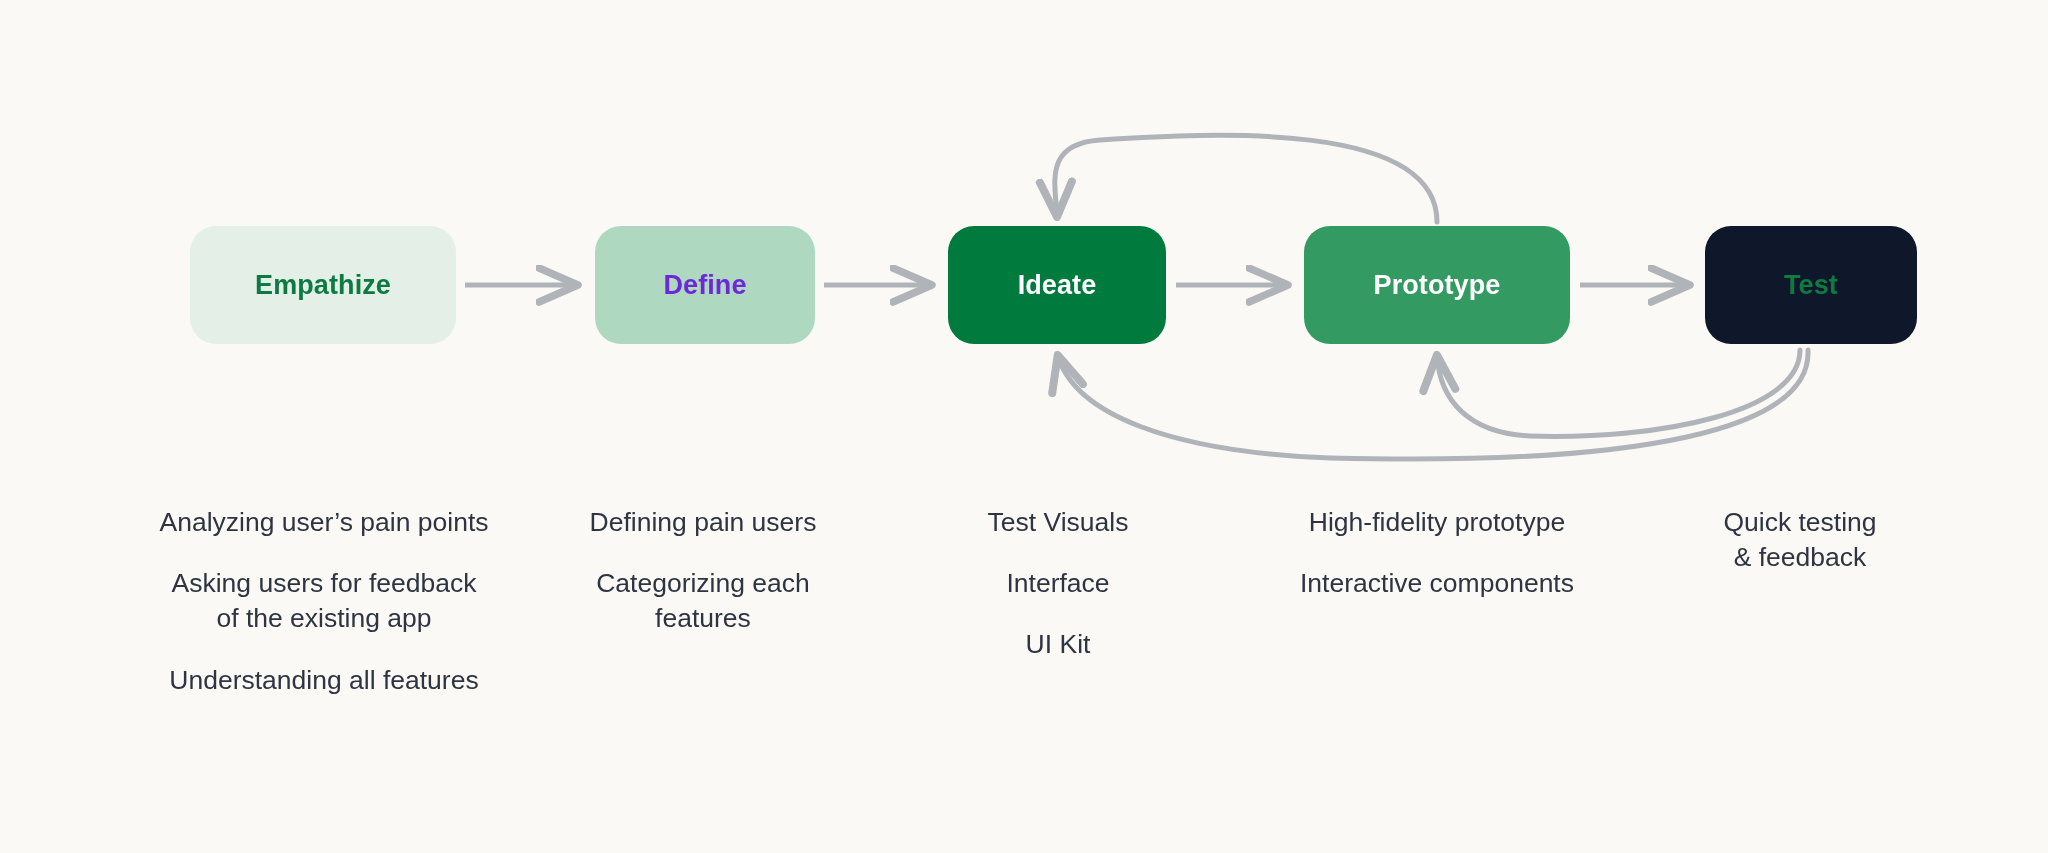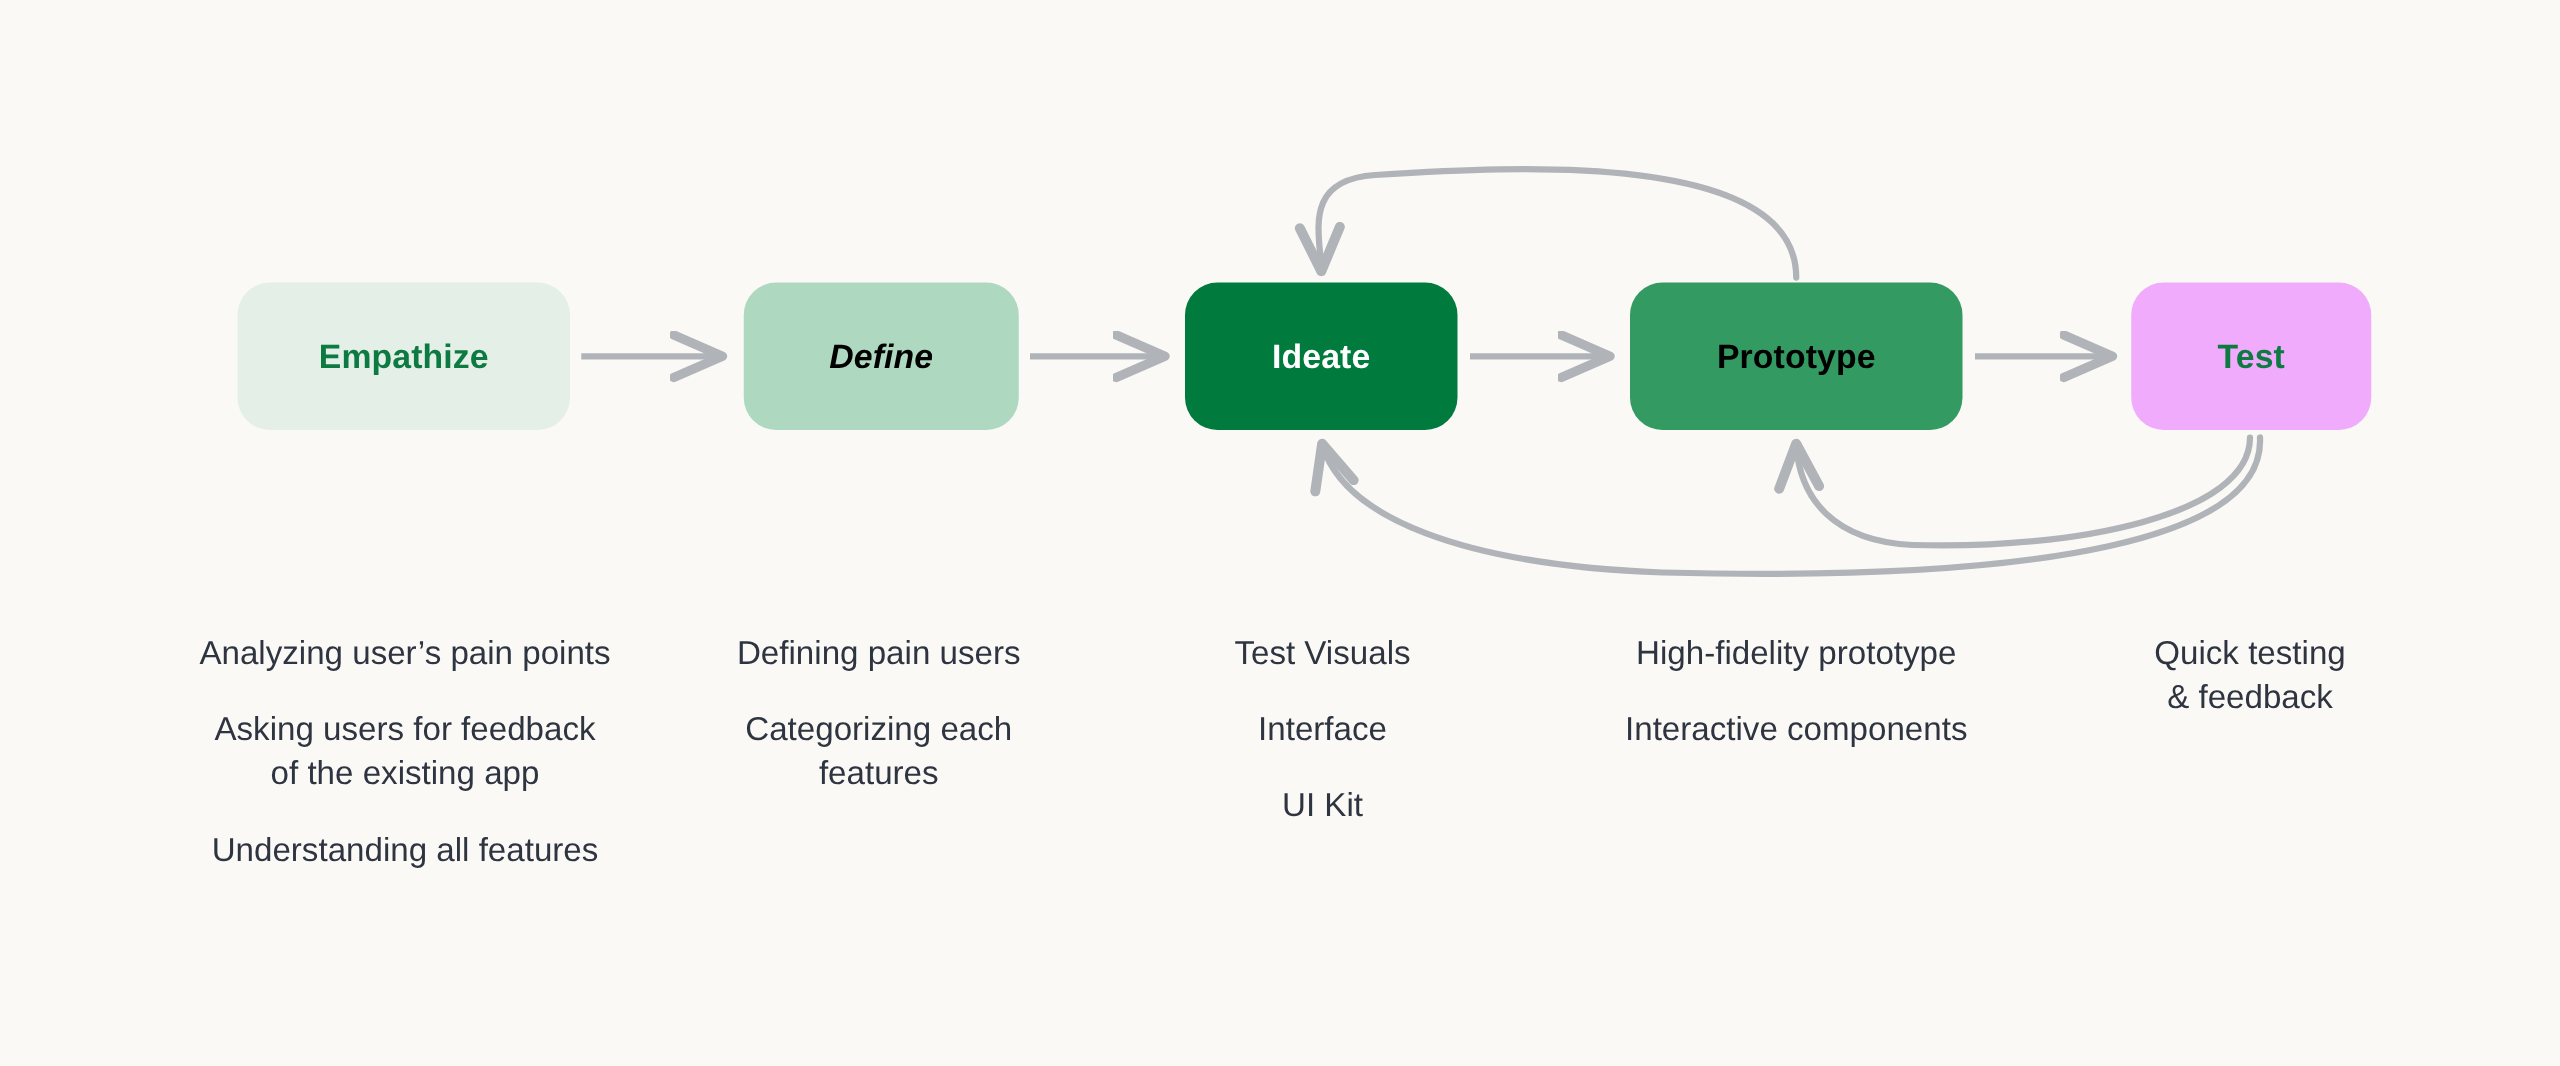--- a/index.html
+++ b/index.html
@@ -99,32 +99,32 @@
     <path d="M 1800 350 C 1800 412, 1660 440, 1530 436 C 1468 433, 1440 400, 1437 356" fill="none" stroke="#b0b4b8" stroke-width="5" stroke-linecap="round" marker-end="url(#arrowhead-curve)"></path>
 
     <path d="M 1808 350 C 1812 430, 1640 466, 1330 458 C 1170 452, 1075 414, 1058 356" fill="none" stroke="#b0b4b8" stroke-width="5" stroke-linecap="round" marker-end="url(#arrowhead-curve)"></path>
   </svg>
 
   <div class="stage-box" id="box-0" style="left: 190px; top: 226px; width: 266px; height: 118px; background: rgb(227, 239, 231);">
     <span class="stage-label" style="color: rgb(13, 122, 66);">Empathize</span>
   </div>
 
   <div class="stage-box" id="box-1" style="left: 595px; top: 226px; width: 220px; height: 118px; background: rgb(174, 217, 192);">
-    <span class="stage-label" style="color: #000000; font-style: italic;">Define</span>
+    <span class="stage-label" style="color: #6d28d9;">Define</span>
   </div>
 
   <div class="stage-box" id="box-2" style="left: 948px; top: 226px; width: 218px; height: 118px; background: rgb(1, 122, 62);">
     <span class="stage-label" style="color: rgb(255, 255, 255);">Ideate</span>
   </div>
 
   <div class="stage-box" id="box-3" style="left: 1304px; top: 226px; width: 266px; height: 118px; background: rgb(51, 154, 97);">
-    <span class="stage-label" style="color: #000000;">Prototype</span>
+    <span class="stage-label" style="color: #ffffff;">Prototype</span>
   </div>
 
-  <div class="stage-box" id="box-4" style="left: 1705px; top: 226px; width: 192px; height: 118px; background: #f0abfc;">
+  <div class="stage-box" id="box-4" style="left: 1705px; top: 226px; width: 212px; height: 118px; background: #0f172a;">
     <span class="stage-label" style="color: rgb(13, 122, 66);">Test</span>
   </div>
 
   <div class="detail-col" id="col-0" style="width: 420px; left: 114px; text-align: center;">
       <div class="detail-item">Analyzing user’s pain points</div>
       <div class="detail-item">Asking users for feedback
 of the existing app</div>
       <div class="detail-item">Understanding all features</div>
     </div>
   <div class="detail-col" id="col-1" style="width: 420px; left: 493px;">

